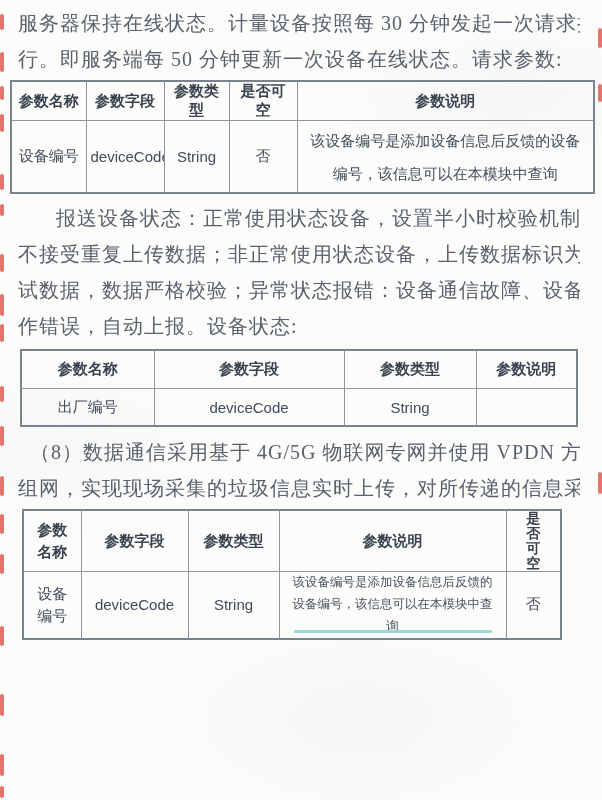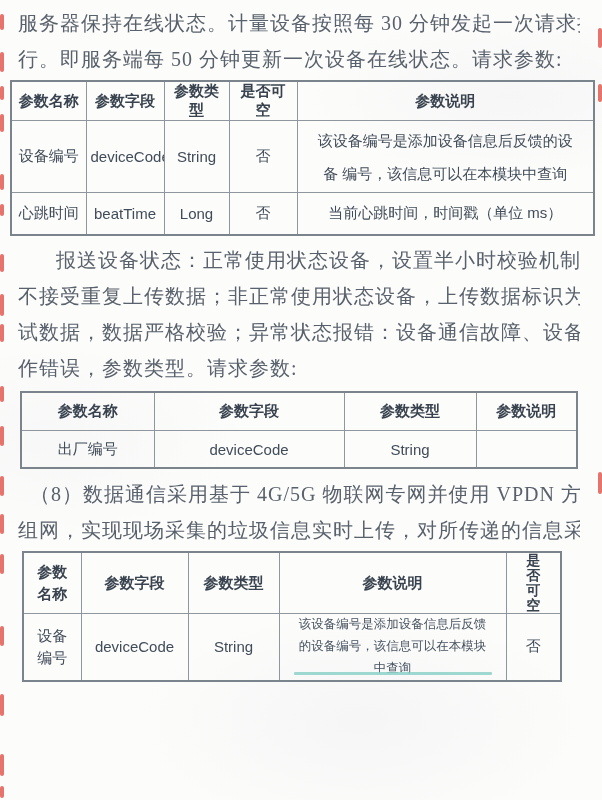--- a/index.html
+++ b/index.html
@@ -33,34 +33,34 @@
     font-family:"Liberation Sans",sans-serif;}
   th,td{border:1px solid #8f969e;text-align:center;vertical-align:middle;
     padding:0 4px;overflow:hidden;}
   table{border:2px solid #7b838d;}
   th{font-weight:bold;color:#39434f;}
   
   .t1{margin:3px 0 0 10px;width:585px;font-size:15px;}
   .t1 th{height:29px;}
   .t1 tr.r1 td{height:71px;}
   .t1 tr.r2 td{height:41px;}
-  .t1 td.desc{line-height:33px;padding:0 15px;}
+  .t1 td.desc{line-height:33px;padding:0 8px;}
   
   .t2{margin:5px 0 0 20px;width:558px;font-size:15px;}
   .t2 th{height:37px;}
   .t2 td{height:36px;}
   
   .t3{margin:3px 0 0 22px;width:540px;font-size:15px;}
   .t3 th{height:60px;}
   .t3 tr.r1 td{height:58px;}
   .t3 tr.r2 td{height:48px;}
   .t3 td{position:relative;}
   .t3 .wrap2{display:inline-block;width:2em;word-break:break-all;line-height:1.45;}
   .t3 .vert{display:inline-block;width:1em;word-break:break-all;line-height:15px;font-size:14px;}
-  .t3 td.desc{font-size:12.5px;line-height:1.75;padding:0 16px;color:#46525f;}
+  .t3 td.desc{font-size:12.5px;line-height:1.75;padding:0 10px;color:#46525f;}
   
   .hl{position:absolute;height:3px;background:#8ed1c9;opacity:.85;border-radius:1px;}
   .hl1{left:14px;right:14px;bottom:5px;}
   .hl2{left:26%;width:48%;bottom:11px;}
   
   .em{position:absolute;width:4px;background:#de473c;opacity:.75;border-radius:2px;}
   .em.left{left:0;}
   .em.right{right:0;}
 </style>
 </head>
@@ -91,35 +91,28 @@
       </tr>
     </thead>
     <tbody>
       <tr class="r1">
         <td>设备编号</td>
         <td>deviceCode</td>
         <td>String</td>
         <td>否</td>
         <td class="desc">该设备编号是添加设备信息后反馈的设备 编号，该信息可以在本模块中查询</td>
       </tr>
-      <tr class="r2">
-        <td>心跳时间</td>
-        <td>beatTime</td>
-        <td>Long</td>
-        <td>否</td>
-        <td>当前心跳时间，时间戳（单位 ms）</td>
-      </tr>
     </tbody>
   </table>
 
   <div id="p2" class="para">
     <div class="line indent">报送设备状态：正常使用状态设备，设置半小时校验机制，</div>
     <div class="line">不接受重复上传数据；非正常使用状态设备，上传数据标识为测</div>
     <div class="line">试数据，数据严格校验；异常状态报错：设备通信故障、设备操</div>
-    <div class="line last">作错误，参数类型。请求参数:</div>
+    <div class="line last">作错误，自动上报。设备状态:</div>
   </div>
 
   <table class="t2">
     <colgroup>
         <col style="width:133px">
         <col style="width:190px">
         <col style="width:132px">
         <col>
       </colgroup>
     <thead>

